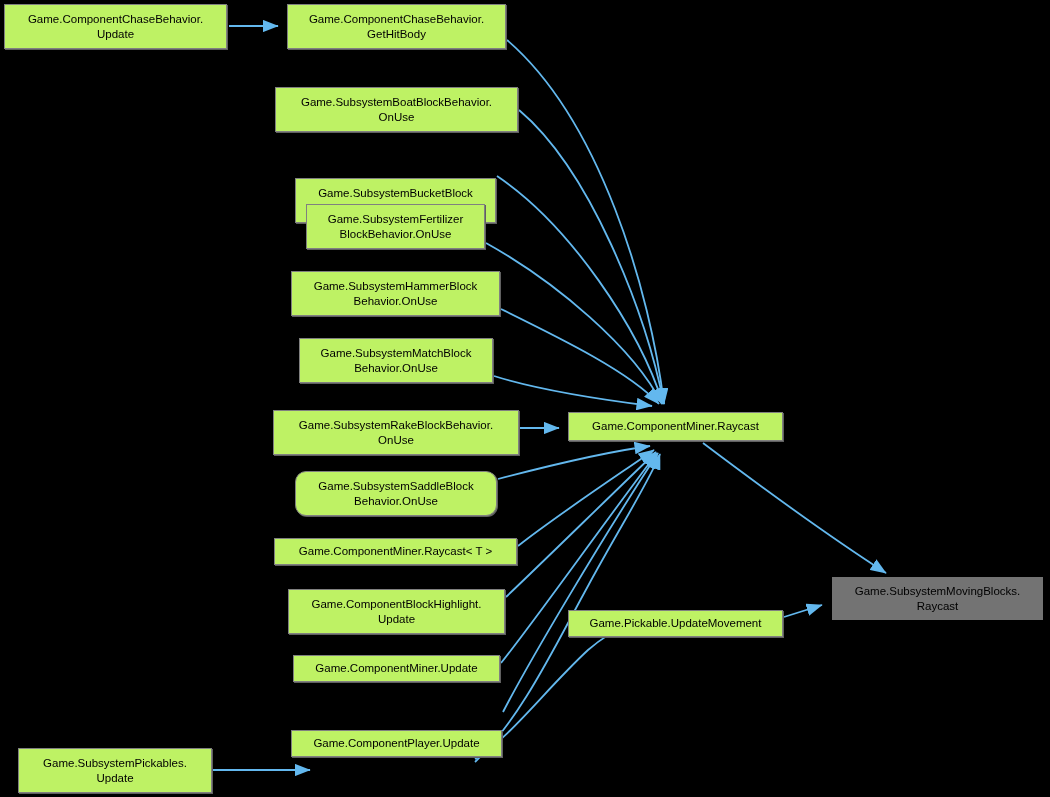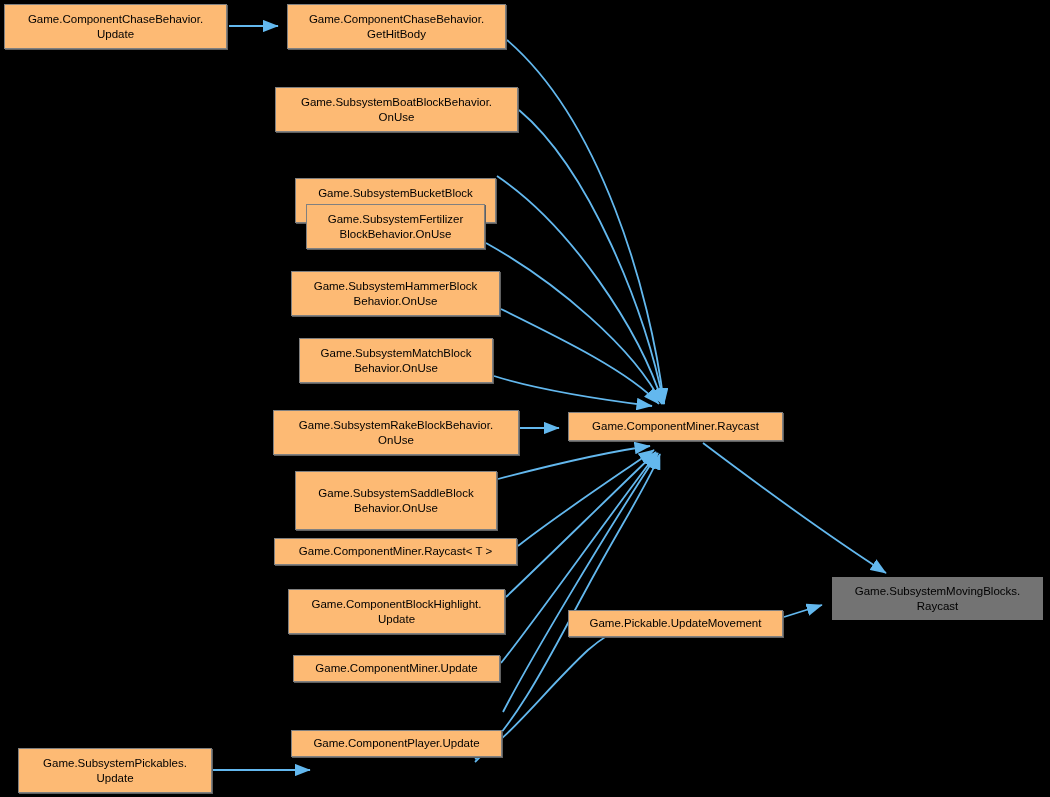--- a/index.html
+++ b/index.html
@@ -19,21 +19,21 @@
     position: absolute;
     left: 0;
     top: 0;
     width: 1050px;
     height: 797px;
     pointer-events: none;
   }
   .node {
     position: absolute;
     box-sizing: border-box;
-    background: #fdba74;
+    background: #bef264;
     border: 1px solid #808080;
     box-shadow: 1px 1px 0 0 #606060;
     display: flex;
     align-items: center;
     justify-content: center;
     text-align: center;
     color: #000000;
     font-size: 11.5px;
     line-height: 14.5px;
     letter-spacing: 0px;
@@ -90,21 +90,21 @@
       <div class="node" style="left: 295px; top: 138px; width: 201px; height: 45px; margin-top: 40px;">Game.SubsystemBucketBlock
 Behavior.OnUse</div>
       <div class="node" style="left: 306px; top: 204px; width: 179px; height: 45px;">Game.SubsystemFertilizer
 BlockBehavior.OnUse</div>
       <div class="node" style="left: 291px; top: 271px; width: 209px; height: 45px;">Game.SubsystemHammerBlock
 Behavior.OnUse</div>
       <div class="node" style="left: 299px; top: 338px; width: 194px; height: 45px;">Game.SubsystemMatchBlock
 Behavior.OnUse</div>
       <div class="node" style="left: 273px; top: 410px; width: 246px; height: 45px;">Game.SubsystemRakeBlockBehavior.
 OnUse</div>
-      <div class="node" style="left: 295px; top: 471px; width: 202px; height: 59px;">Game.SubsystemSaddleBlock
+      <div class="node" style="left: 295px; top: 471px; width: 202px; height: 45px; border-radius: 11px;">Game.SubsystemSaddleBlock
 Behavior.OnUse</div>
       <div class="node" style="left: 274px; top: 538px; width: 243px; height: 27px;">Game.ComponentMiner.Raycast&lt; T &gt;</div>
       <div class="node" style="left: 288px; top: 589px; width: 217px; height: 45px;">Game.ComponentBlockHighlight.
 Update</div>
       <div class="node" style="left: 293px; top: 655px; width: 207px; height: 27px;">Game.ComponentMiner.Update</div>
       <div class="node" style="left: 291px; top: 730px; width: 211px; height: 27px;">Game.ComponentPlayer.Update</div>
       <div class="node" style="left: 18px; top: 748px; width: 194px; height: 45px;">Game.SubsystemPickables.
 Update</div>
       <div class="node" style="left: 319px; top: 757px; width: 155px; height: 27px; margin-top: 41px;">Game.Pickable.Update</div>
       <div class="node" style="left: 568px; top: 412px; width: 215px; height: 29px;">Game.ComponentMiner.Raycast</div>

